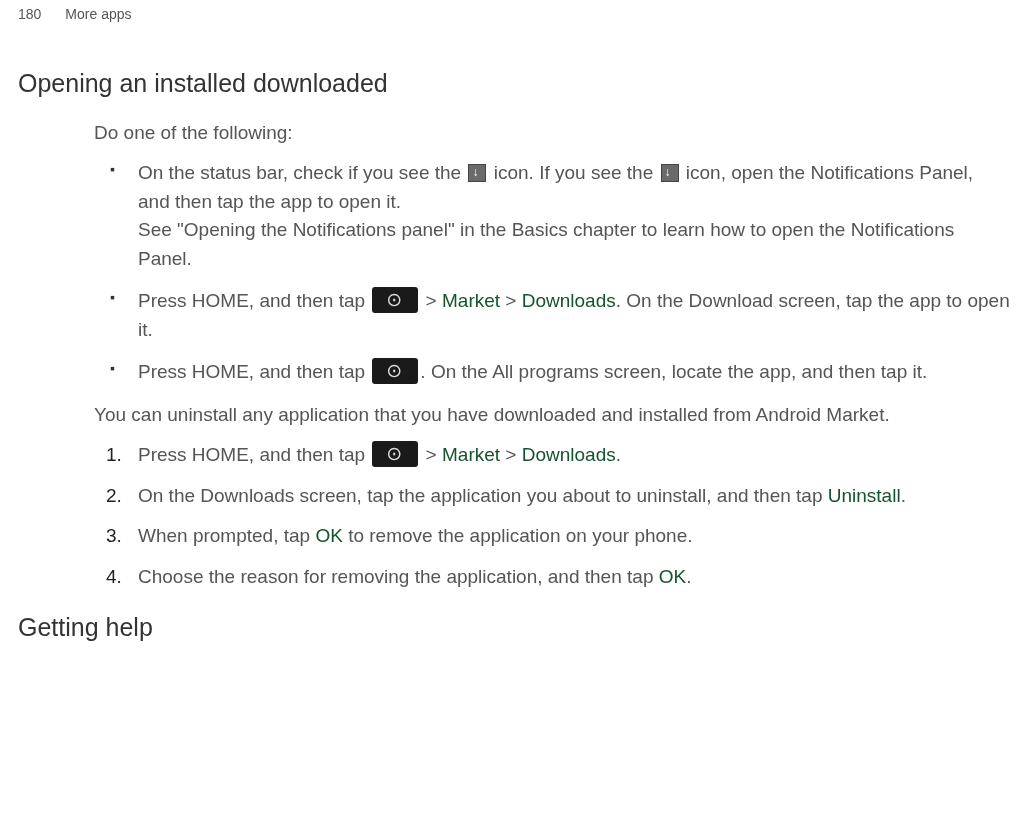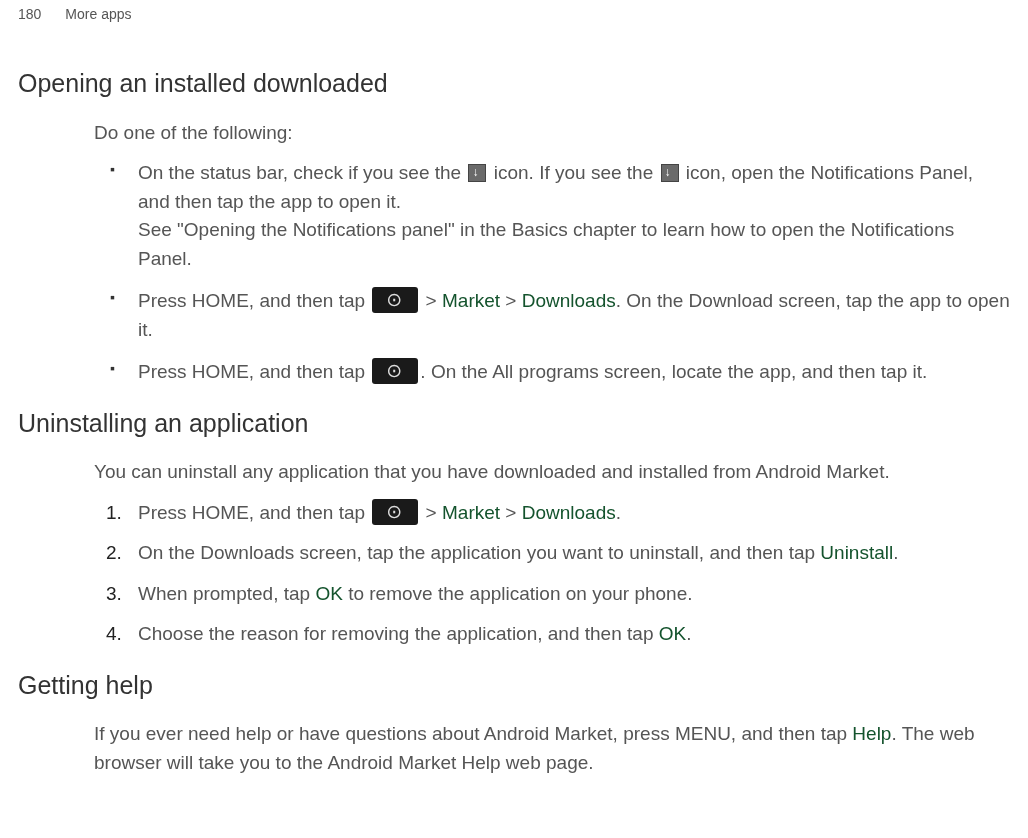--- a/index.html
+++ b/index.html
@@ -140,36 +140,32 @@
       <span>See "Opening the Notifications panel" in the Basics chapter to learn how to open the Notifications Panel.</span>
     </li>
     <li>
       <span>Press HOME, and then tap </span><span class="apps-icon"></span><span> &gt; </span><span class="strong">Market</span><span> &gt; </span><span class="strong">Downloads</span><span>. On the Download screen, tap the app to open it.</span>
     </li>
     <li>
       <span>Press HOME, and then tap </span><span class="apps-icon"></span><span>. On the All programs screen, locate the app, and then tap it.</span>
     </li>
   </ul>
 
-  <h2 class="section-heading">Uninstalling an application</h2>
   <p class="intro">You can uninstall any application that you have downloaded and installed from Android Market.</p>
 
   <ol class="steps">
     <li>
       <span>Press HOME, and then tap </span><span class="apps-icon"></span><span> &gt; </span><span class="strong">Market</span><span> &gt; </span><span class="strong">Downloads</span><span>.</span>
     </li>
     <li>
-      <span>On the Downloads screen, tap the application you want to uninstall, and then tap </span><span class="strong">Uninstall</span><span>.</span>
+      <span>On the Downloads screen, tap the application you about to uninstall, and then tap </span><span class="strong">Uninstall</span><span>.</span>
     </li>
     <li>
       <span>When prompted, tap </span><span class="strong">OK</span><span> to remove the application on your phone.</span>
     </li>
     <li>
       <span>Choose the reason for removing the application, and then tap </span><span class="strong">OK</span><span>.</span>
     </li>
   </ol>
 
   <h2 class="section-heading">Getting help</h2>
-  <p class="intro">
-    <span>If you ever need help or have questions about Android Market, press MENU, and then tap </span><span class="strong">Help</span><span>. The web browser will take you to the Android Market Help web page.</span>
-  </p>
 
 </div>
 
 </body></html>

